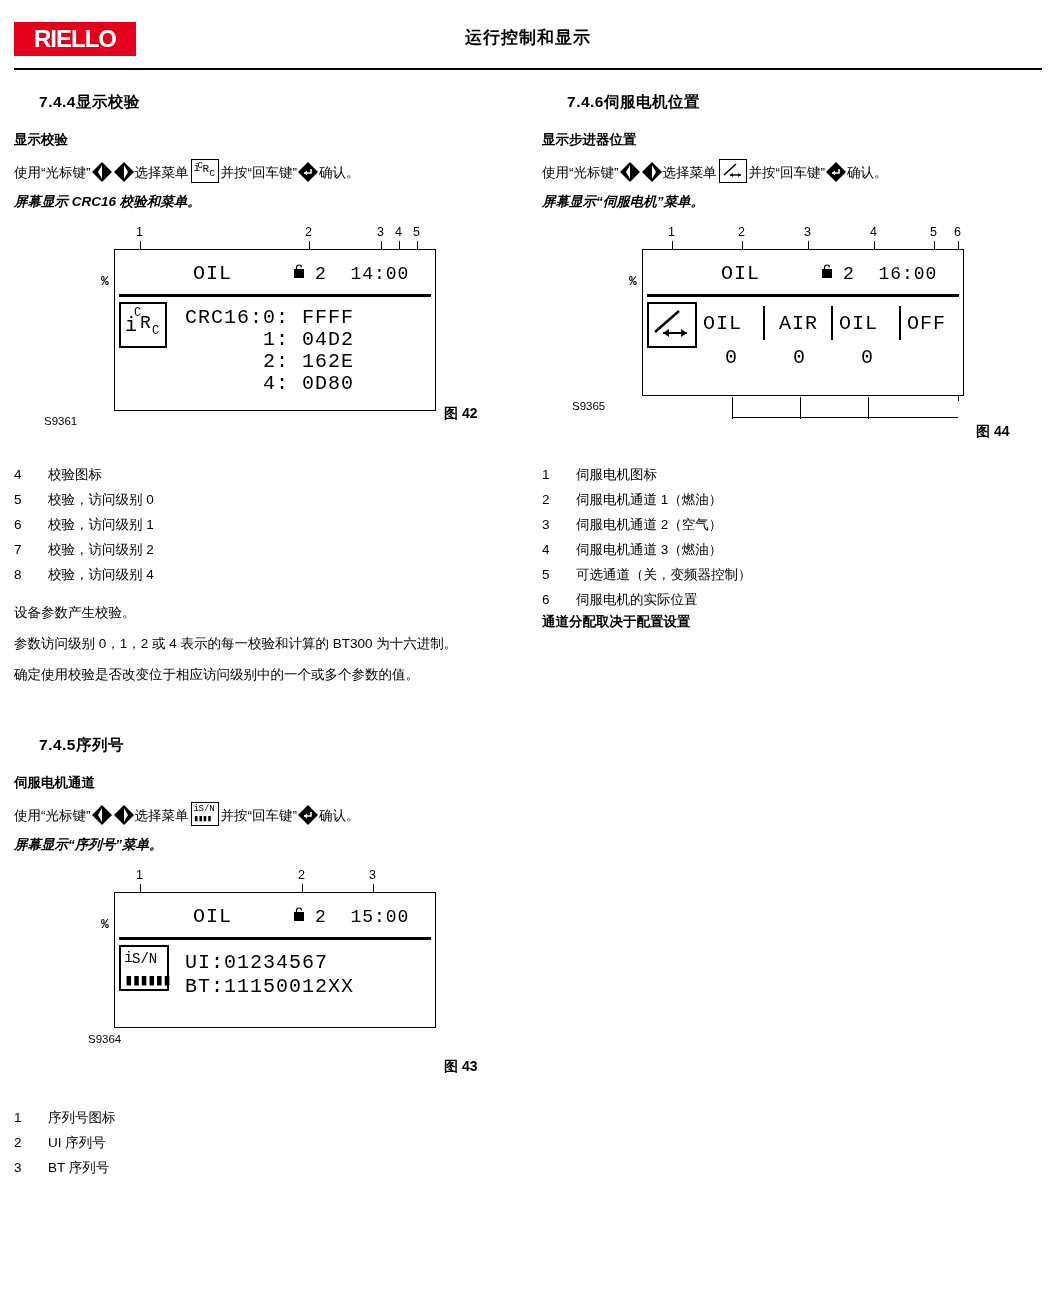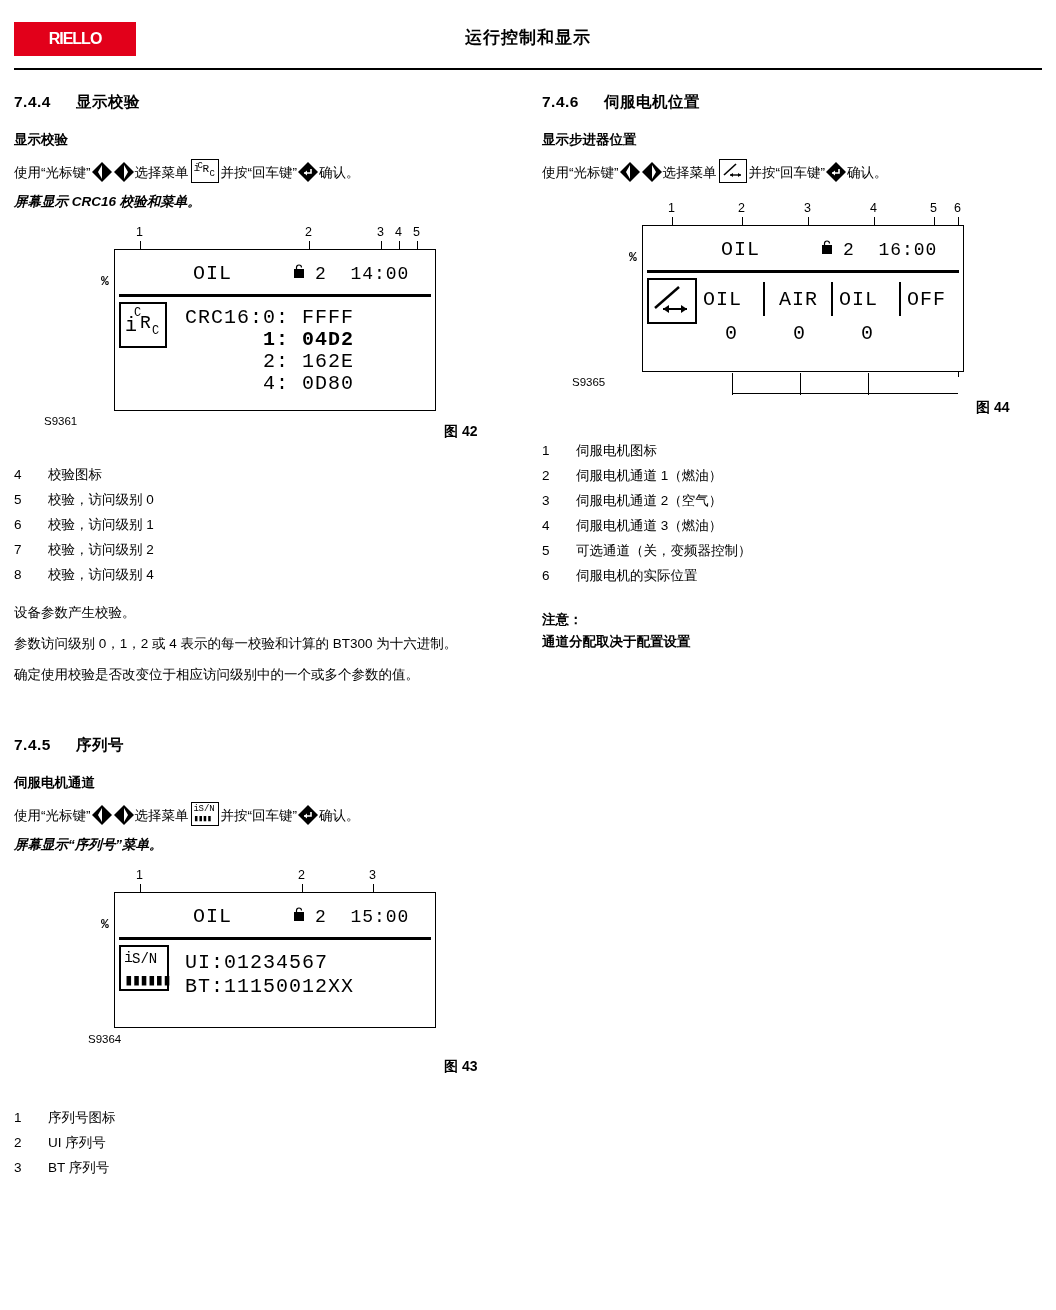--- a/index.html
+++ b/index.html
@@ -31,21 +31,21 @@
   }
   .logo {
     position: absolute;
     left: 0;
     top: 4px;
     width: 122px;
     height: 34px;
     background: #e2001a;
     color: #fff;
     font-weight: bold;
-    font-size: 16px;
+    font-size: 24px;
     letter-spacing: -1px;
     text-align: center;
     line-height: 34px;
     font-family: "Liberation Sans", sans-serif;
   }
   .header-title {
     position: absolute;
     left: 0;
     right: 0;
     top: 8px;
@@ -78,20 +78,21 @@
   
   h2.sect {
     font-size: 15.5px;
     font-weight: bold;
     margin: 0 0 18px 0;
     letter-spacing: 0.5px;
   }
   h2.sect .num {
     display: inline-block;
     width: 62px;
+    text-align: right;
   }
   h3.sub {
     font-size: 13.5px;
     font-weight: bold;
     margin: 0 0 10px 0;
   }
   p.body {
     font-size: 13.5px;
     line-height: 1.65;
     margin: 0 0 9px 0;
@@ -264,27 +265,27 @@
           <div class="lcd-line" style="left:4px;top:44px;width:312px;height:3px;"></div>
           <div style="position:absolute;left:-14px;top:24px;font-size:13px;font-weight:bold;">%</div>
 
           <div style="position:absolute;left:4px;top:52px;width:44px;height:42px;border:2px solid #000;font-family:'Liberation Mono',monospace;">
             <span style="position:absolute;left:4px;top:10px;font-size:20px;">i</span>
             <span style="position:absolute;left:13px;top:2px;font-size:12px;">C</span>
             <span style="position:absolute;left:19px;top:9px;font-size:18px;">R</span>
             <span style="position:absolute;left:31px;top:20px;font-size:12px;">C</span>
           </div>
           <div class="lcdtext" style="left:70px;top:56px;">CRC16:0: FFFF</div>
-          <div class="lcdtext" style="left:70px;top:78px;font-weight:bold;">      1: 04D2</div>
+          <div class="lcdtext" style="left:70px;top:78px;">      1: 04D2</div>
           <div class="lcdtext" style="left:70px;top:100px;">      2: 162E</div>
           <div class="lcdtext" style="left:70px;top:122px;">      4: 0D80</div>
         </div>
 
         <span class="scode" style="left:30px;top:190px;text-align:right;">S9361</span>
-        <span class="figlabel" style="left:430px;top:198px;">图 42</span>
+        <span class="figlabel" style="left:430px;top:180px;">图 42</span>
       </div>
 
       <div class="legend">
         <div class="row">
             <span class="n">4</span>
             <span>校验图标</span>
           </div>
         <div class="row">
             <span class="n">5</span>
             <span>校验，访问级别 0</span>
@@ -396,20 +397,21 @@
               <line x1="10" y1="15" x2="21" y2="15" stroke="#000" stroke-width="1.4"></line>
               <polygon points="10,15 13,13 13,17" fill="#000"></polygon>
               <polygon points="21,15 18,13 18,17" fill="#000"></polygon>
             </svg></span><span>并按“回车键”</span><span class="diamond"><svg width="22" height="22" viewBox="0 0 22 22">
               <polygon points="11,1 21,11 11,21 1,11" fill="#000"></polygon>
               <path d="M7 12 h7 v-4" stroke="#fff" stroke-width="1.6" fill="none"></path>
               <polygon points="7,12 10,9.5 10,14.5" fill="#fff"></polygon>
             </svg></span><span>确认。</span>
       </div>
 
+      <p class="italic">屏幕显示“伺服电机”菜单。</p>
 
       <div class="figure" style="height:230px;">
         <span class="callnum" style="left:126px;top:0;">1</span>
         <span class="callnum" style="left:196px;top:0;">2</span>
         <span class="callnum" style="left:262px;top:0;">3</span>
         <span class="callnum" style="left:328px;top:0;">4</span>
         <span class="callnum" style="left:388px;top:0;">5</span>
         <span class="callnum" style="left:412px;top:0;">6</span>
 
         <div class="leader" style="left:130px;top:16px;height:86px;"></div>
@@ -483,17 +485,16 @@
         <div class="row">
             <span class="n">5</span>
             <span>可选通道（关，变频器控制）</span>
           </div>
         <div class="row">
             <span class="n">6</span>
             <span>伺服电机的实际位置</span>
           </div>
       </div>
 
-      <div class="note-title">注意：</div>
       <div class="note-body">通道分配取决于配置设置</div>
     </div>
   </div>
 </div>
 
 </body></html>

